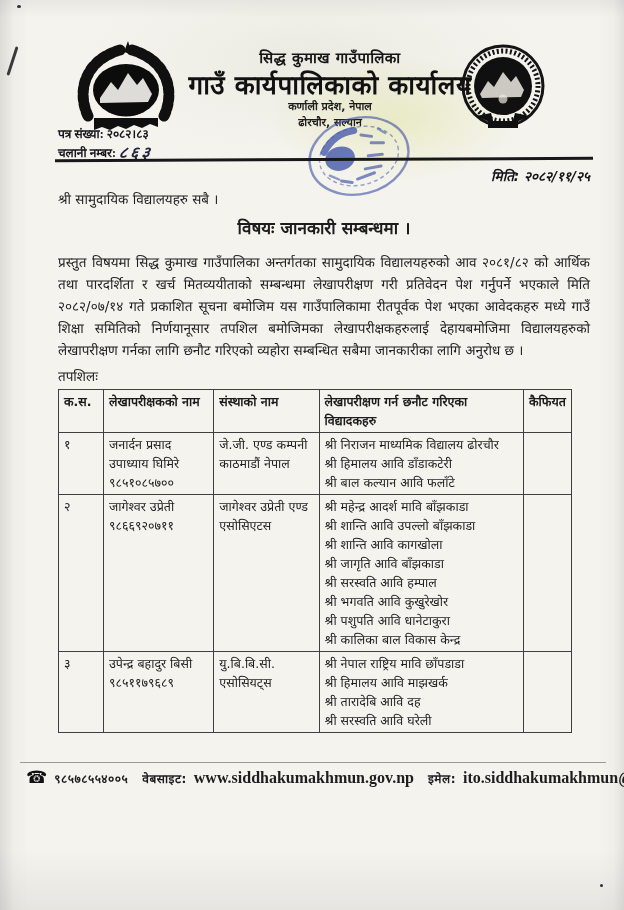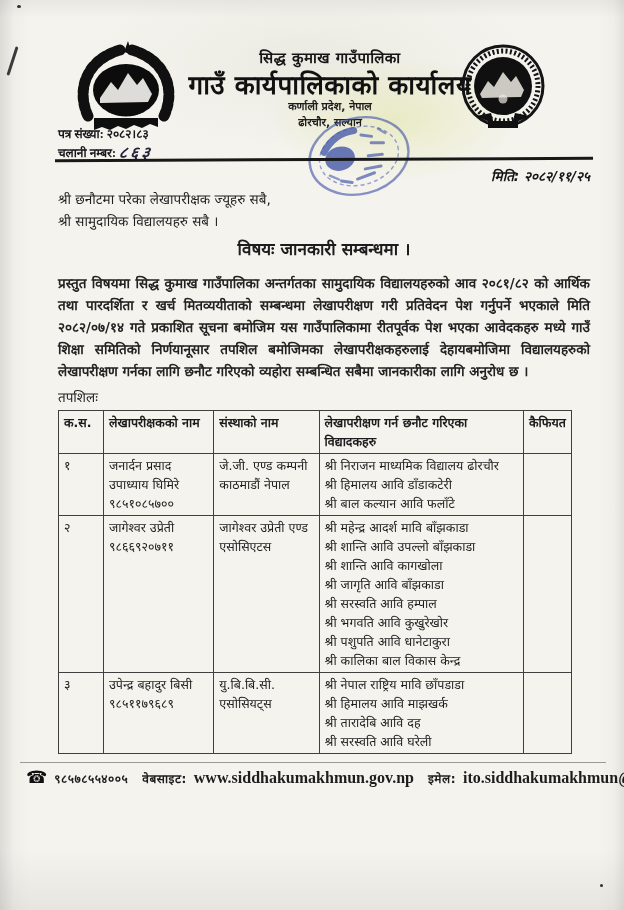--- a/index.html
+++ b/index.html
@@ -30,21 +30,21 @@
   .handwrite{font-style:italic; font-weight:600; font-size:16px; letter-spacing:3px; color:#23233c;
     display:inline-block; transform:skewX(-8deg) translateY(1px);}
   .rule-heavy{left:55px; top:158px; width:538px; height:3px; background:#181818;
     transform:rotate(-0.25deg);}
   .dateline{right:34px; top:167px; font-size:13.5px; font-weight:700; color:#151518;font-style:italic;}
   
   .content{left:58px; top:189px; width:532px;}
   .recipient{font-size:13.5px; line-height:21.5px; color:#1f1f1f; font-weight:500;}
   .subject{text-align:center; font-size:17px; font-weight:600; color:#1d1d1d; margin-top:5px;}
   .bodytext{margin-top:12px; font-size:13.5px; line-height:22px; text-align:justify;
-    color:#222; font-weight:700;}
+    color:#222; font-weight:400;}
   .detail-label{margin-top:6px; font-size:13.5px; font-weight:400; color:#1e1e1e;}
   
   table.audit{border-collapse:collapse; table-layout:fixed; width:514px; margin-top:4px;
     font-size:12.5px; color:#1c1c1c;}
   table.audit th, table.audit td{border:1.4px solid #3f3f3f; vertical-align:top;
     padding:2px 5px; line-height:19px; font-weight:500; text-align:left;}
   table.audit th{font-weight:600; overflow-wrap:anywhere;}
   .c-sn{width:44px;} .c-aud{width:108px;} .c-org{width:103px;} .c-sch{width:200px;} .c-rem{width:47px;}
   .cell-line{display:block;}
   
@@ -122,21 +122,20 @@
     </svg>
   </div>
 
   <div class="abs rule-heavy"></div>
   <div class="abs dateline">
     <span>मिति:</span>
     <span>२०८२/११/२५</span>
   </div>
 
   <div class="abs content">
-    <div class="recipient">श्री छनौटमा परेका लेखापरीक्षक ज्यूहरु सबै,</div>
     <div class="recipient">श्री सामुदायिक विद्यालयहरु सबै ।</div>
     <div class="subject">विषयः जानकारी सम्बन्धमा ।</div>
     <div class="bodytext">प्रस्तुत विषयमा सिद्ध कुमाख गाउँपालिका अन्तर्गतका सामुदायिक विद्यालयहरुको आव २०८१/८२ को आर्थिक तथा पारदर्शिता र खर्च मितव्ययीताको सम्बन्धमा लेखापरीक्षण गरी प्रतिवेदन पेश गर्नुपर्ने भएकाले मिति २०८२/०७/१४ गते प्रकाशित सूचना बमोजिम यस गाउँपालिकामा रीतपूर्वक पेश भएका आवेदकहरु मध्ये गाउँ शिक्षा समितिको निर्णयानूसार तपशिल बमोजिमका लेखापरीक्षकहरुलाई देहायबमोजिमा विद्यालयहरुको लेखापरीक्षण गर्नका लागि छनौट गरिएको व्यहोरा सम्बन्धित सबैमा जानकारीका लागि अनुरोध छ ।</div>
     <div class="detail-label">तपशिलः</div>
 
     <table class="audit">
       <colgroup>
         <col class="c-sn">
           <col class="c-aud">
           <col class="c-org">

